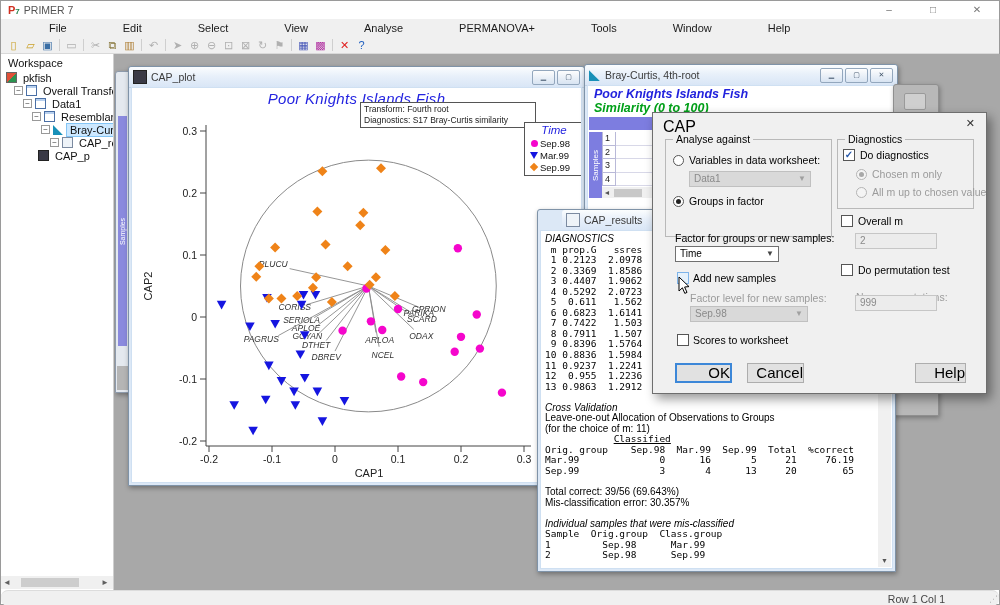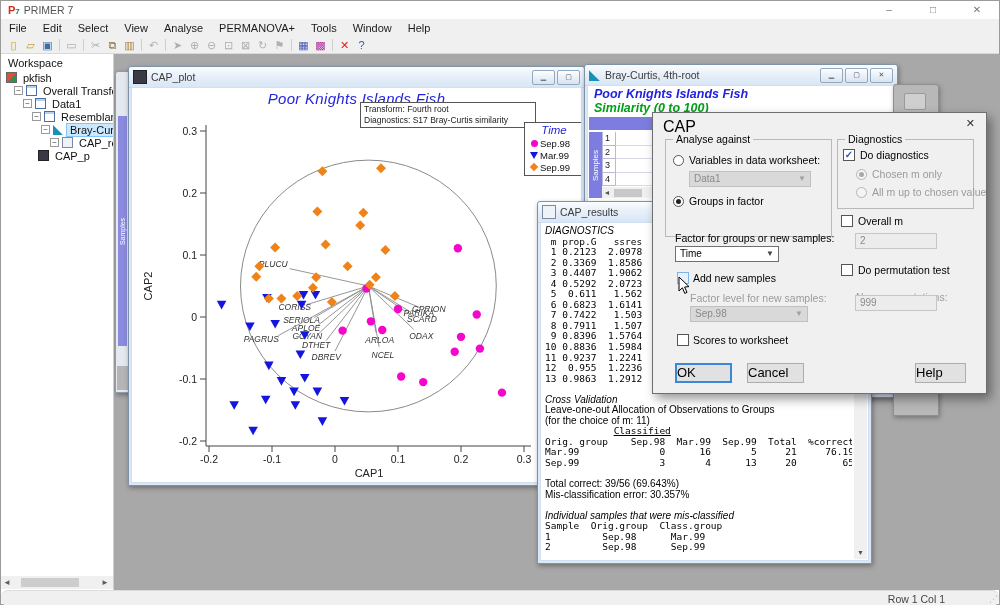--- a/index.html
+++ b/index.html
@@ -9,21 +9,21 @@
 
   
   .titlebar{position:absolute;left:0;top:0;width:100%;height:18px;background:#ffffff;
             display:flex;align-items:center;font-size:10.5px;color:#555;}
   .app-logo{font-weight:bold;color:#d03020;margin:0 4px 0 7px;font-size:11px;}
   .app-logo small{color:#20804a;font-size:8px;}
   .win-controls{margin-left:auto;display:flex;height:100%;}
   .win-ctl{width:44px;text-align:center;color:#777;font-size:10px;line-height:18px;}
   .menubar{position:absolute;left:0;top:18px;width:100%;height:18px;background:#f0f0f0;
            display:flex;align-items:center;font-size:11px;color:#1a1a1a;}
-  .menu-item{padding:2px 8px;cursor:default;}
+  .menu-item{padding:2px 8px;cursor:default;margin-left:40px;}
   .toolbar{position:absolute;left:0;top:36px;width:100%;height:17px;background:#f0f0f0;
            border-bottom:1px solid #d9d9d9;display:flex;align-items:center;padding-left:4px;box-sizing:border-box;}
   .tb-btn{width:17px;height:15px;text-align:center;line-height:15px;font-size:11px;color:#3a6ea5;}
   .tb-btn.disabled{color:#b0b0b0;}
   .tb-sep{width:1px;height:12px;background:#cfcfcf;margin:0 3px;}
 
   
   .treepanel{position:absolute;left:0;top:53px;width:113px;height:536px;background:#fff;
              border-right:1px solid #cfcfcf;box-sizing:border-box;font-size:11px;color:#111;overflow:hidden;}
   .tree-title{padding:3px 0 2px 7px;}
@@ -97,21 +97,21 @@
           border-radius:2px;background:#cfcfcf;}
 
   
   #behind-strip{left:1px;top:17px;width:15px;height:320px;background:#e4e9ef;border:1px solid #8e9bac;}
   .strip-tab{position:absolute;left:2px;top:44px;width:9px;height:230px;background:#8a8ade;color:#fff;
              display:flex;align-items:center;justify-content:center;font-size:7px;overflow:hidden;}
   .strip-tab span{transform:rotate(-90deg);white-space:nowrap;}
   .strip-bottom{position:absolute;left:1px;bottom:2px;width:11px;height:24px;background:#b5b5b5;}
 
   
-  #cap-results{left:423px;top:147px;width:333px;height:361px;}
+  #cap-results{left:423px;top:155px;width:333px;height:361px;padding-left:24px;}
   .results-text{position:absolute;left:4px;top:3px;right:16px;bottom:2px;overflow:hidden;}
   .rl{font-family:"DejaVu Sans Mono",monospace;font-size:9.5px;line-height:10.55px;white-space:pre;color:#000;}
   .rl.sans{font-family:"Liberation Sans",sans-serif;font-size:10px;}
   .rl.ital{font-style:italic;}
   .vscroll{position:absolute;right:1px;top:1px;width:13px;bottom:1px;background:#f0f0f0;}
   .vs-arrow{position:absolute;left:0;width:13px;height:13px;font-size:7px;color:#555;text-align:center;line-height:13px;}
   .vs-up{top:0;}.vs-down{bottom:0;}
   .vs-thumb{position:absolute;left:1px;top:14px;width:11px;height:60px;background:#cdcdcd;}
 
   
@@ -131,21 +131,21 @@
   .dlg-lab{position:absolute;white-space:nowrap;}
   .dlg-lab.gray{color:#9b9b9b;}
   .combo{position:absolute;height:16px;box-sizing:border-box;border:1px solid #707070;background:#fff;
          font-size:10px;line-height:14px;padding-left:4px;}
   .combo .chev{position:absolute;right:4px;top:0;font-size:8px;color:#444;}
   .combo.disabled{background:#d9d9d9;border-color:#c0c0c0;color:#8a8a8a;}
   .combo.disabled .chev{color:#a0a0a0;}
   .tinput{position:absolute;height:16px;box-sizing:border-box;border:1px solid #c6c6c6;background:#ececec;
           font-size:10px;line-height:14px;padding-left:4px;color:#8a8a8a;}
   .dlg-btn{position:absolute;height:20px;box-sizing:border-box;border:1px solid #adadad;background:#e1e1e1;
-           font-size:13px;text-align:left;line-height:18px;}
+           font-size:15px;text-align:right;line-height:18px;}
   .dlg-btn.focus{border:2px solid #3c87d8;line-height:16px;}
 
   
   .statusbar{position:absolute;left:0;top:589px;width:100%;height:16px;background:#f0f0f0;
              border-top:1px solid #dcdcdc;font-size:10.5px;color:#444;box-sizing:border-box;border-radius:7px;}
   .status-right{position:absolute;right:54px;top:2px;}
   .grip{position:absolute;right:2px;top:3px;color:#b0b0b0;font-size:9px;letter-spacing:-1px;}
 
   svg text{font-family:"Liberation Sans",sans-serif;}
 </style>

